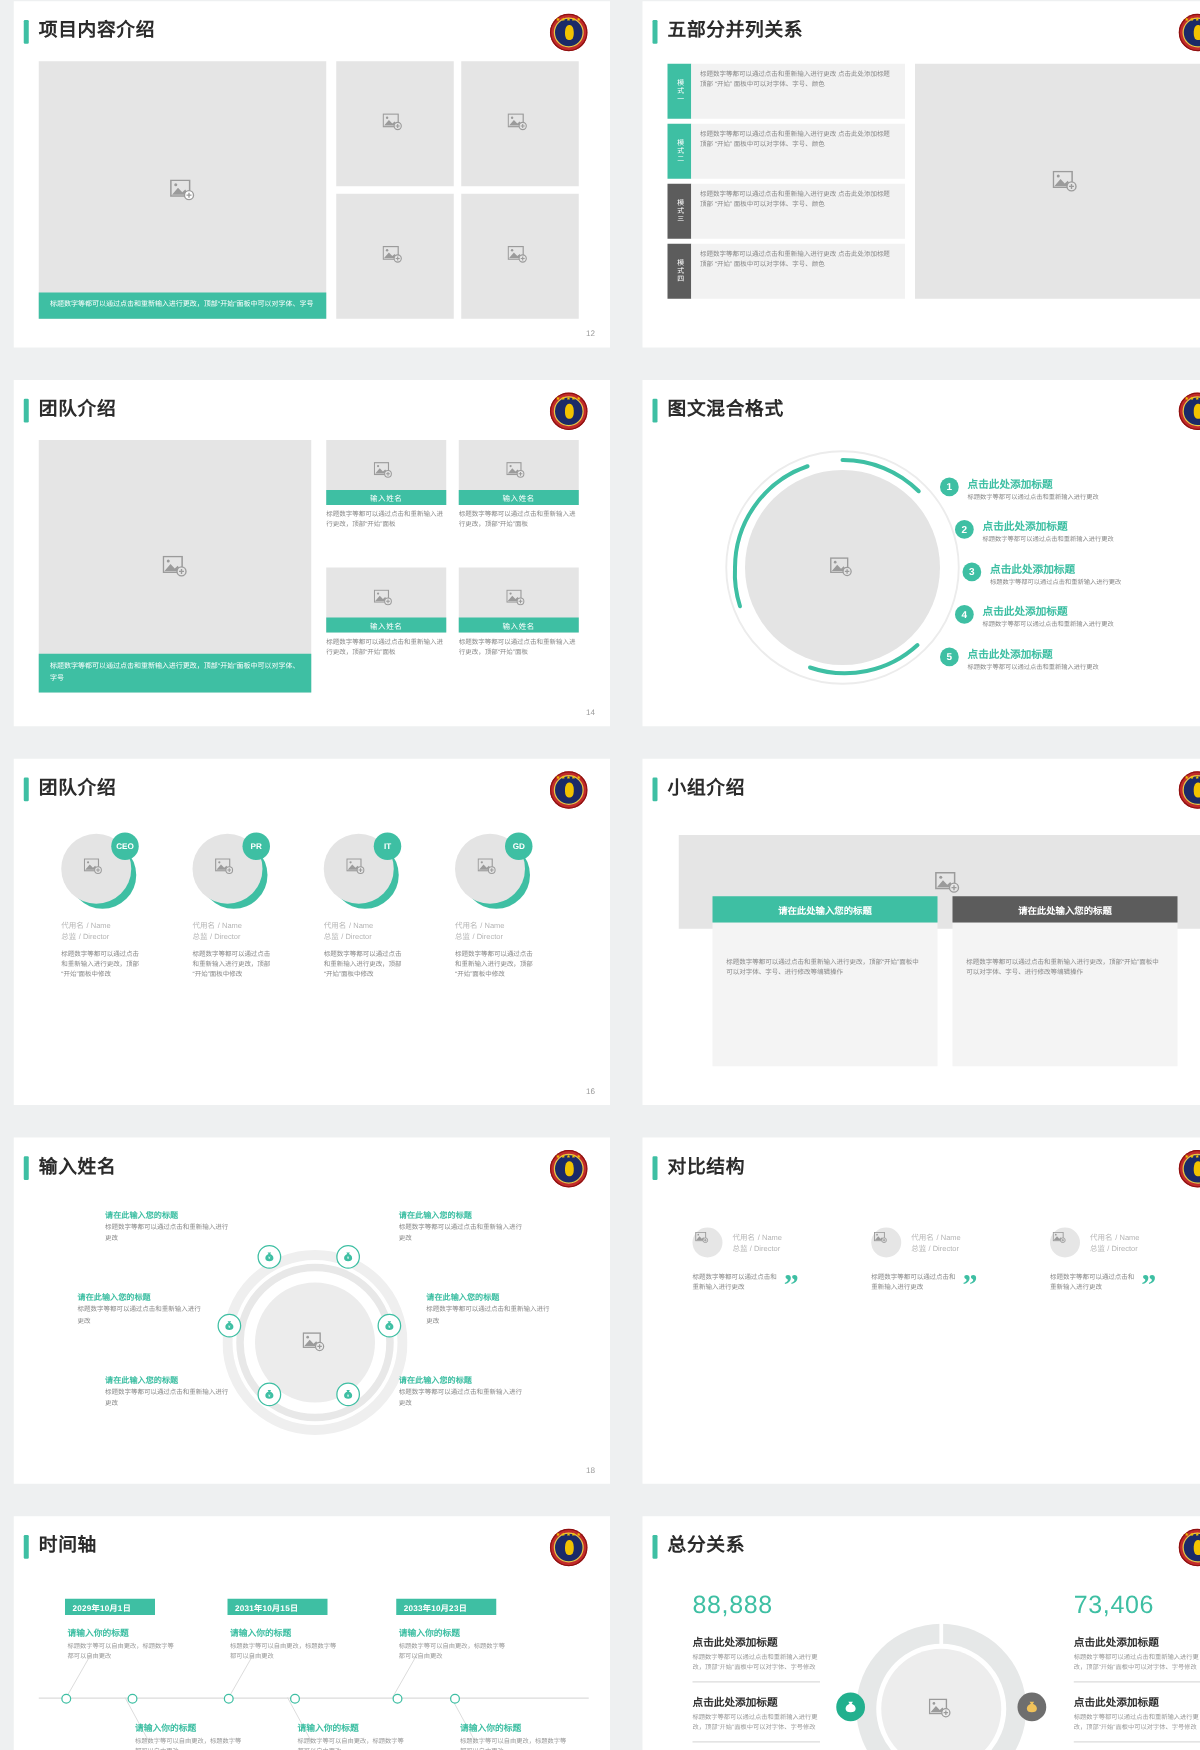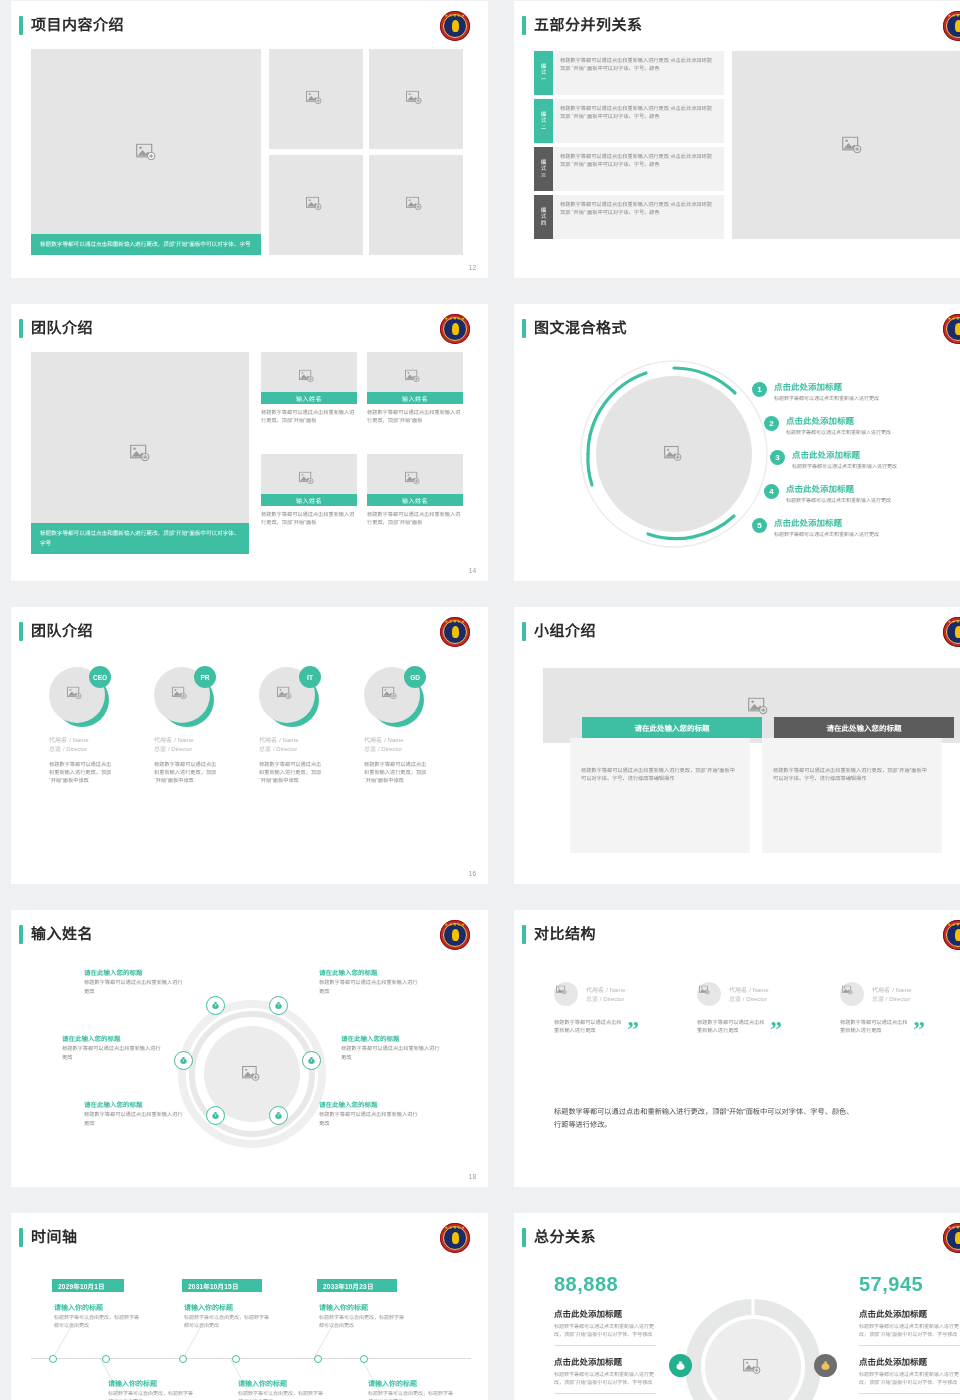--- a/index.html
+++ b/index.html
@@ -118,21 +118,21 @@
     position:absolute;right:-2px;top:-1px;width:22px;height:22px;border-radius:50%;
     background:#3ebfa3;color:#fff;font-size:6.5px;font-weight:bold;
     display:flex;align-items:center;justify-content:center;z-index:3;
   }
   .nm{font-size:8px;font-weight:bold;color:#3ebfa3;}
   .nm span{font-weight:normal;color:#b5b5b5;font-size:6px;}
 
   
   .tabhead{
     position:absolute;height:21px;display:flex;align-items:center;justify-content:center;
-    font-size:7.5px;font-weight:bold;color:#fff;margin-left:12px;
+    font-size:7.5px;font-weight:bold;color:#fff;
   }
 
   
   .bagicon{
     position:absolute;width:17px;height:17px;border-radius:50%;
     border:1.3px solid #3ebfa3;background:#fff;
     display:flex;align-items:center;justify-content:center;
   }
   .t18h{font-size:6.5px;font-weight:bold;color:#3ebfa3;line-height:10px;}
   .t18p{font-size:5.2px;color:#8a8a8a;line-height:8.5px;}
@@ -147,21 +147,21 @@
     padding:0 6px;box-sizing:border-box;letter-spacing:.2px;
   }
   .tl-h{font-size:7px;font-weight:bold;color:#3ebfa3;line-height:10px;}
   .tl-p{font-size:5px;color:#9a9a9a;line-height:8px;}
   .tldot{
     position:absolute;width:6px;height:6px;border-radius:50%;
     background:#fff;border:1.1px solid #3ebfa3;
   }
 
   
-  .bignum{font-size:20px;font-weight:bold;color:#3ebfa3;letter-spacing:.5px;}
+  .bignum{font-size:20px;font-weight:normal;color:#3ebfa3;letter-spacing:.5px;}
   .h21{font-size:8.5px;font-weight:bold;color:#333;line-height:12px;}
   .p21{font-size:5px;color:#9a9a9a;line-height:8px;}
   .rule{border-bottom:1px solid #dcdcdc;}
 </style>
 </head>
 <body>
 
 <div class="grid">
 
   <div class="slide">
@@ -740,23 +740,20 @@
           <div class="nm"><span>代用名</span> <span>/ Name</span></div>
           <div class="nm" style="font-size:6.5px;"><span>总监</span> <span>/ Director</span></div>
         </div>
       </div>
       <div style="display:flex;align-items:flex-end;gap:5px;margin-top:12px;">
         <div class="tiny" style="width:68px;">标题数字等都可以通过点击和重新输入进行更改</div>
         <div class="quote">”</div>
       </div>
     </div>
 
-    <div style="position:absolute;left:40px;top:195px;width:300px;font-size:7.2px;line-height:13px;color:#4a4a4a;">
-      <span>标题数字等都可以通过点击和重新输入进行更改，顶部“开始”面板中可以对字体、字号、颜色、行距等进行修改。</span>
-    </div>
     <div class="pagenum">19</div>
   </div>
 
   <div class="slide">
     <div class="tbar"></div>
     <div class="stitle">时间轴</div>
     <div class="logo">
       <div class="ring"></div>
         <div class="stars">★★★★★</div>
         <div class="figure"></div>
@@ -864,21 +861,21 @@
       </div>
       <div class="rule" style="margin:7px 0 0;"></div>
       <div style="margin-top:10px;">
         <div class="h21">点击此处添加标题</div>
         <div class="p21" style="margin-top:2px;">标题数字等都可以通过点击和重新输入进行更改，顶部“开始”面板中可以对字体、字号修改</div>
       </div>
       <div class="rule" style="margin:7px 0 0;"></div>
     </div>
 
     <div style="position:absolute;left:345px;top:60px;width:102px;">
-      <div class="bignum">57,945</div>
+      <div class="bignum">73,406</div>
       <div style="margin-top:12px;">
         <div class="h21">点击此处添加标题</div>
         <div class="p21" style="margin-top:2px;">标题数字等都可以通过点击和重新输入进行更改，顶部“开始”面板中可以对字体、字号修改</div>
       </div>
       <div class="rule" style="margin:7px 0 0;"></div>
       <div style="margin-top:10px;">
         <div class="h21">点击此处添加标题</div>
         <div class="p21" style="margin-top:2px;">标题数字等都可以通过点击和重新输入进行更改，顶部“开始”面板中可以对字体、字号修改</div>
       </div>
       <div class="rule" style="margin:7px 0 0;"></div>

